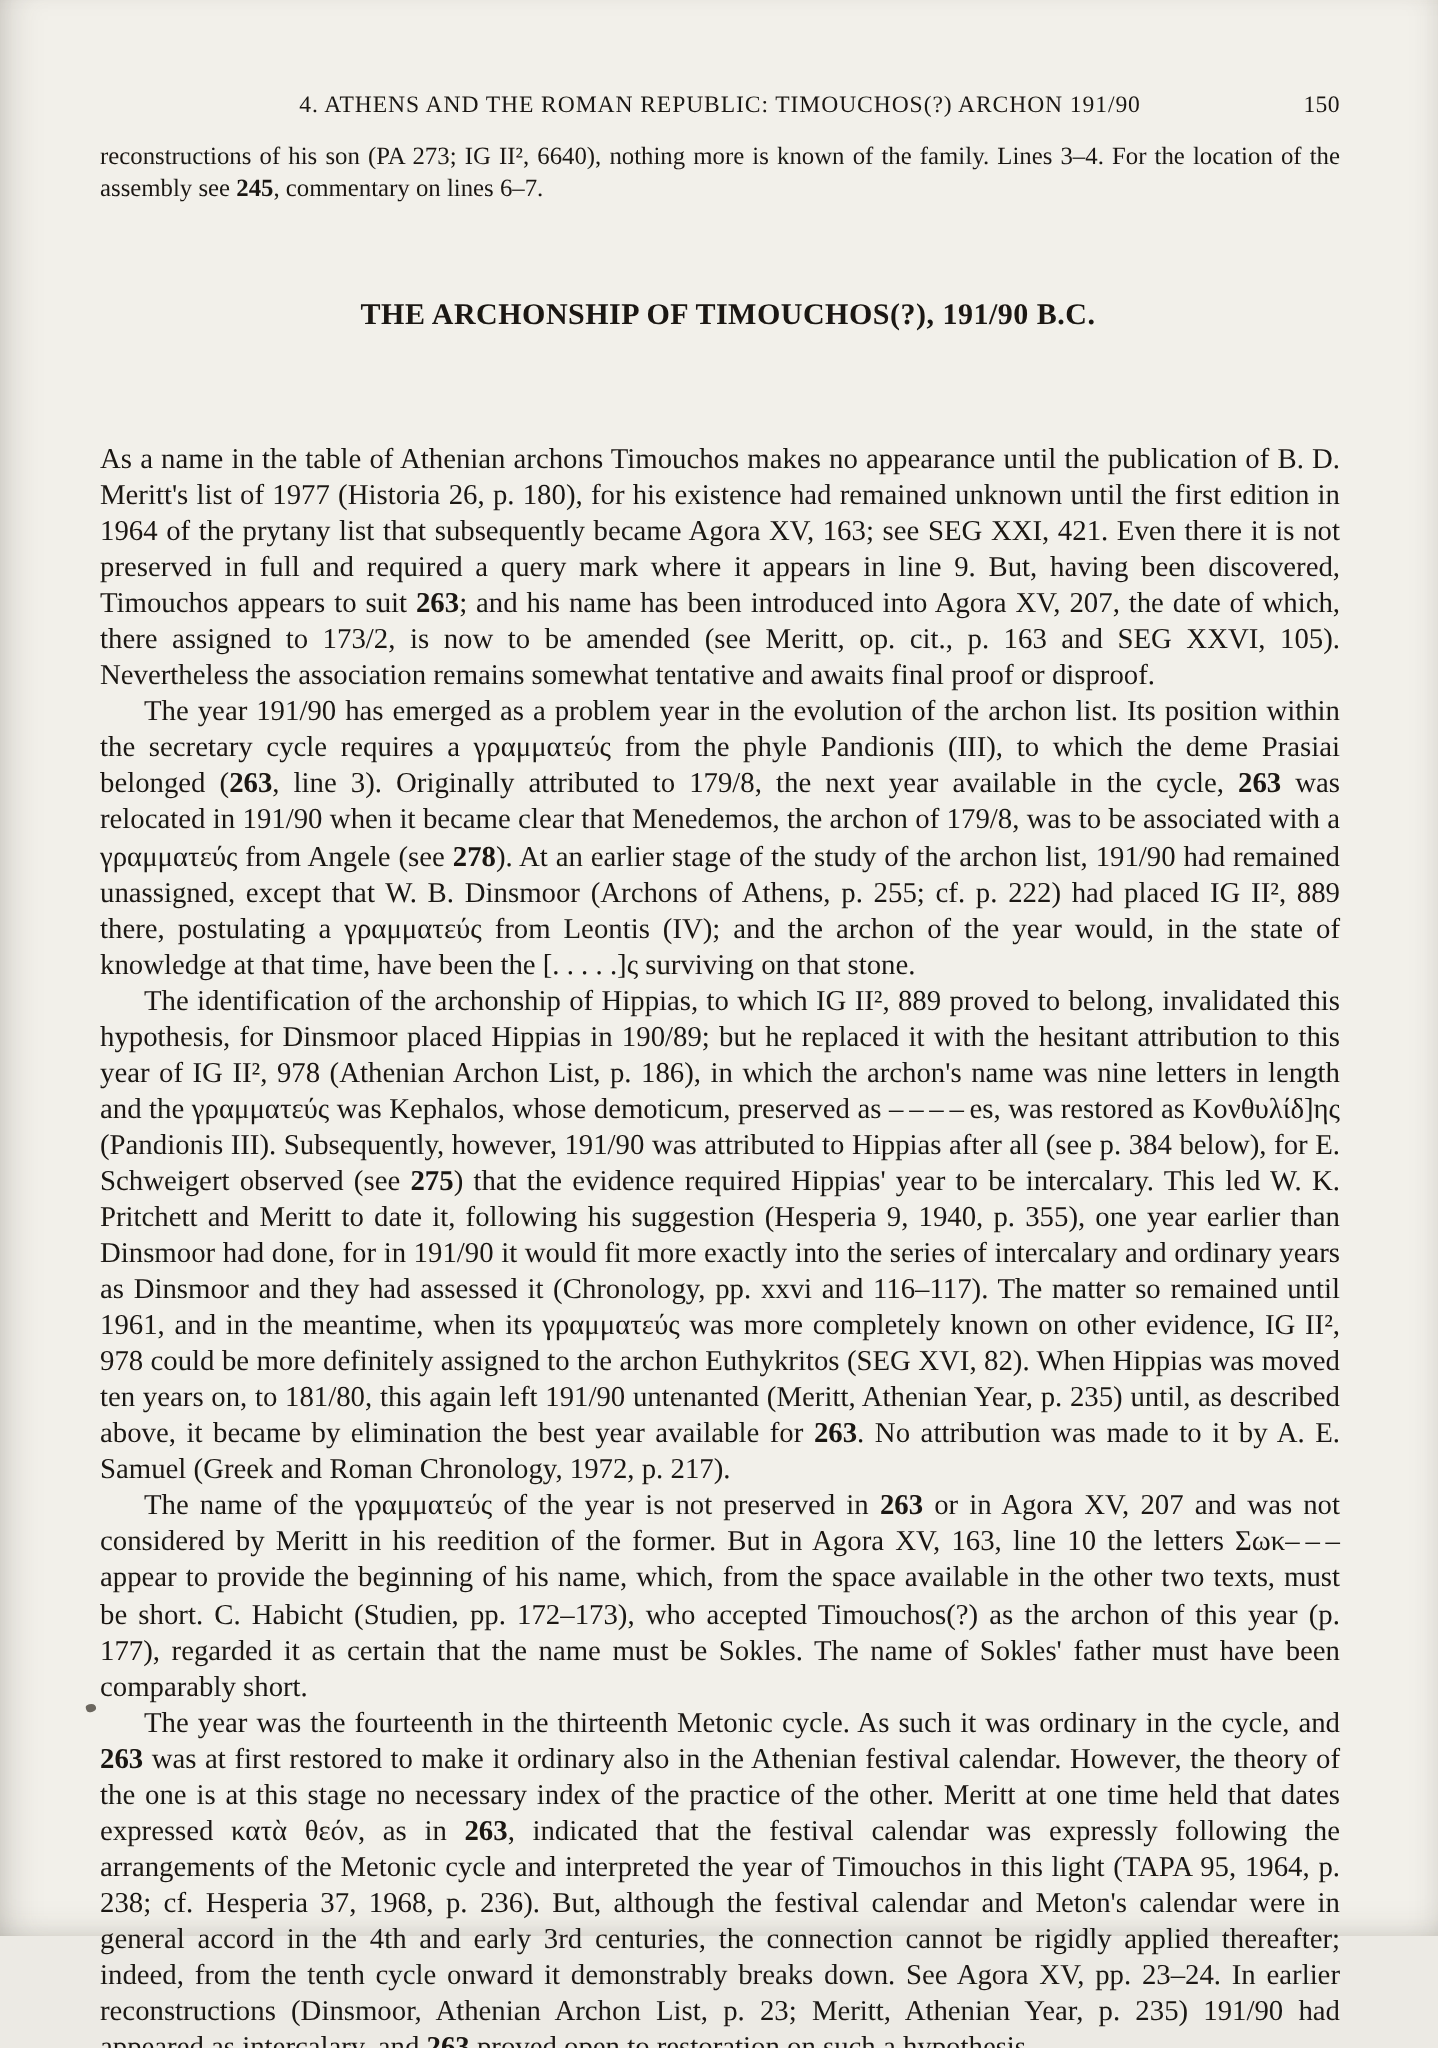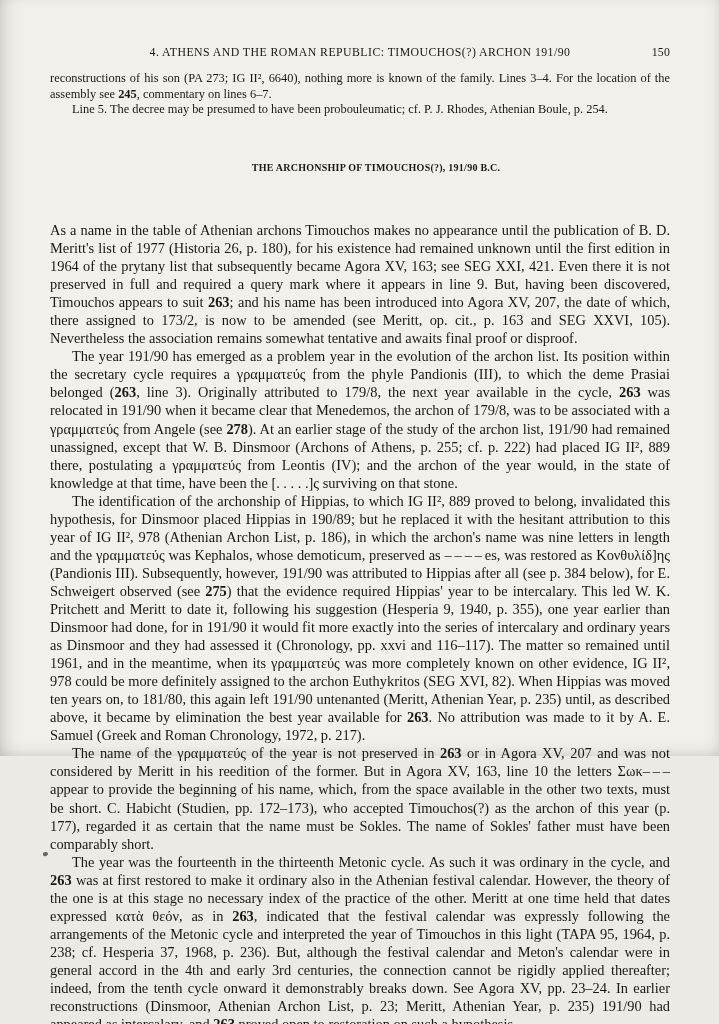--- a/index.html
+++ b/index.html
@@ -8,21 +8,21 @@
   }
   body {
     width: 719px;
     height: 1024px;
     overflow: hidden;
     background: #eceae4;
   }
   .page {
     position: relative;
     width: 719px;
-    height: 756px;
+    height: 968px;
     background: #f2f0ea;
     color: #1b1713;
     font-family: "Liberation Serif", "DejaVu Serif", serif;
     box-shadow: inset 14px 0 22px -16px rgba(60,55,45,0.35),
                 inset -10px 0 18px -14px rgba(60,55,45,0.22),
                 inset 0 -12px 20px -16px rgba(60,55,45,0.25);
   }
   .running-head {
     position: absolute;
     top: 45px;
@@ -46,23 +46,23 @@
     width: 620px;
     font-size: 12.4px;
     line-height: 15.7px;
     text-align: justify;
   }
   .section-heading {
     position: absolute;
     top: 146px;
     left: 50px;
     width: 620px;
-    margin: 16px;
+    margin: 4px;
     text-align: center;
-    font-size: 10px;
+    font-size: 15px;
     font-weight: bold;
     letter-spacing: 0.25px;
   }
   .body-text {
     position: absolute;
     top: 173px;
     left: 50px;
     width: 620px;
     font-size: 14.4px;
     line-height: 18.05px;
@@ -94,21 +94,20 @@
 
 <div class="page">
 
   <div class="running-head">
     <span class="rh-title">4. ATHENS AND THE ROMAN REPUBLIC: TIMOUCHOS(?) ARCHON 191/90</span>
     <span class="rh-page">150</span>
   </div>
 
   <div class="intro">
     <p class="noindent"><span>reconstructions of his son (</span><span class="run-i">PA</span><span> 273; </span><span class="run-i">IG</span><span> II², 6640), nothing more is known of the family. Lines 3–4. For the location of the assembly see </span><span class="run-b">245</span><span>, commentary on lines 6–7.</span></p>
-    <p class="indent"><span>Line 5. The decree may be presumed to have been probouleumatic; cf. P. J. Rhodes, </span><span class="run-i">Athenian Boule</span><span>, p. 254.</span></p>
   </div>
 
   <h2 class="section-heading">THE ARCHONSHIP OF TIMOUCHOS(?), 191/90 B.C.</h2>
 
   <div class="body-text">
     <p class="noindent"><span>As a name in the table of Athenian archons Timouchos makes no appearance until the publication of B. D. Meritt's list of 1977 (</span><span class="run-i">Historia</span><span> 26, p. 180), for his existence had remained unknown until the first edition in 1964 of the prytany list that subsequently became </span><span class="run-i">Agora</span><span> XV, 163; see </span><span class="run-i">SEG</span><span> XXI, 421.  Even there it is not preserved in full and required a query mark where it appears in line 9.  But, having been discovered, Timouchos appears to suit </span><span class="run-b">263</span><span>; and his name has been introduced into </span><span class="run-i">Agora</span><span> XV, 207, the date of which, there assigned to 173/2, is now to be amended (see Meritt, </span><span class="run-i">op. cit.</span><span>, p. 163 and </span><span class="run-i">SEG</span><span> XXVI, 105).  Nevertheless the association remains somewhat tentative and awaits final proof or disproof.</span></p>
     <p class="indent"><span>The year 191/90 has emerged as a problem year in the evolution of the archon list.  Its position within the secretary cycle requires a γραμματεύς from the phyle Pandionis (III), to which the deme Prasiai belonged (</span><span class="run-b">263</span><span>, line 3).  Originally attributed to 179/8, the next year available in the cycle, </span><span class="run-b">263</span><span> was relocated in 191/90 when it became clear that Menedemos, the archon of 179/8, was to be associated with a γραμματεύς from Angele (see </span><span class="run-b">278</span><span>).  At an earlier stage of the study of the archon list, 191/90 had remained unassigned, except that W. B. Dinsmoor (</span><span class="run-i">Archons of Athens</span><span>, p. 255; cf. p. 222) had placed </span><span class="run-i">IG</span><span> II², 889 there, postulating a γραμματεύς from Leontis (IV); and the archon of the year would, in the state of knowledge at that time, have been the [. . . . .]ς surviving on that stone.</span></p>
     <p class="indent"><span>The identification of the archonship of Hippias, to which </span><span class="run-i">IG</span><span> II², 889 proved to belong, invalidated this hypothesis, for Dinsmoor placed Hippias in 190/89; but he replaced it with the hesitant attribution to this year of </span><span class="run-i">IG</span><span> II², 978 (</span><span class="run-i">Athenian Archon List</span><span>, p. 186), in which the archon's name was nine letters in length and the γραμματεύς was Kephalos, whose </span><span class="run-i">demoticum</span><span>, preserved as – – – – es, was restored as Κονθυλίδ]ης (Pandionis III). Subsequently, however, 191/90 was attributed to Hippias after all (see p. 384 below), for E. Schweigert observed (see </span><span class="run-b">275</span><span>) that the evidence required Hippias' year to be intercalary.  This led W. K. Pritchett and Meritt to date it, following his suggestion (</span><span class="run-i">Hesperia</span><span> 9, 1940, p. 355), one year earlier than Dinsmoor had done, for in 191/90 it would fit more exactly into the series of intercalary and ordinary years as Dinsmoor and they had assessed it (</span><span class="run-i">Chronology</span><span>, pp. xxvi and 116–117).  The matter so remained until 1961, and in the meantime, when its γραμματεύς was more completely known on other evidence, </span><span class="run-i">IG</span><span> II², 978 could be more definitely assigned to the archon Euthykritos (</span><span class="run-i">SEG</span><span> XVI, 82).  When Hippias was moved ten years on, to 181/80, this again left 191/90 untenanted (Meritt, </span><span class="run-i">Athenian Year</span><span>, p. 235) until, as described above, it became by elimination the best year available for </span><span class="run-b">263</span><span>.  No attribution was made to it by A. E. Samuel (</span><span class="run-i">Greek and Roman Chronology</span><span>, 1972, p. 217).</span></p>
     <p class="indent"><span>The name of the γραμματεύς of the year is not preserved in </span><span class="run-b">263</span><span> or in </span><span class="run-i">Agora</span><span> XV, 207 and was not considered by Meritt in his reedition of the former.  But in </span><span class="run-i">Agora</span><span> XV, 163, line 10 the letters Σωκ– – – appear to provide the beginning of his name, which, from the space available in the other two texts, must be short.  C. Habicht (</span><span class="run-i">Studien</span><span>, pp. 172–173), who accepted Timouchos(?)  as the archon of this year (p. 177), regarded it as certain that the name must be Sokles.  The name of Sokles' father must have been comparably short.</span></p>
     <p class="indent"><span>The year was the fourteenth in the thirteenth Metonic cycle.  As such it was ordinary in the cycle, and </span><span class="run-b">263</span><span> was at first restored to make it ordinary also in the Athenian festival calendar.  However, the theory of the one is at this stage no necessary index of the practice of the other.  Meritt at one time held that dates expressed κατὰ θεόν, as in </span><span class="run-b">263</span><span>, indicated that the festival calendar was expressly following the arrangements of the Metonic cycle and interpreted the year of Timouchos in this light (</span><span class="run-i">TAPA</span><span> 95, 1964, p. 238; cf. </span><span class="run-i">Hesperia</span><span> 37, 1968, p. 236).  But, although the festival calendar and Meton's calendar were in general accord in the 4th and early 3rd centuries, the connection cannot be rigidly applied thereafter; indeed, from the tenth cycle onward it demonstrably breaks down.  See </span><span class="run-i">Agora</span><span> XV, pp. 23–24.  In earlier reconstructions (Dinsmoor, </span><span class="run-i">Athenian Archon List</span><span>, p. 23; Meritt, </span><span class="run-i">Athenian Year</span><span>, p. 235) 191/90 had appeared as intercalary, and </span><span class="run-b">263</span><span> proved open to restoration on such a hypothesis.</span></p>

